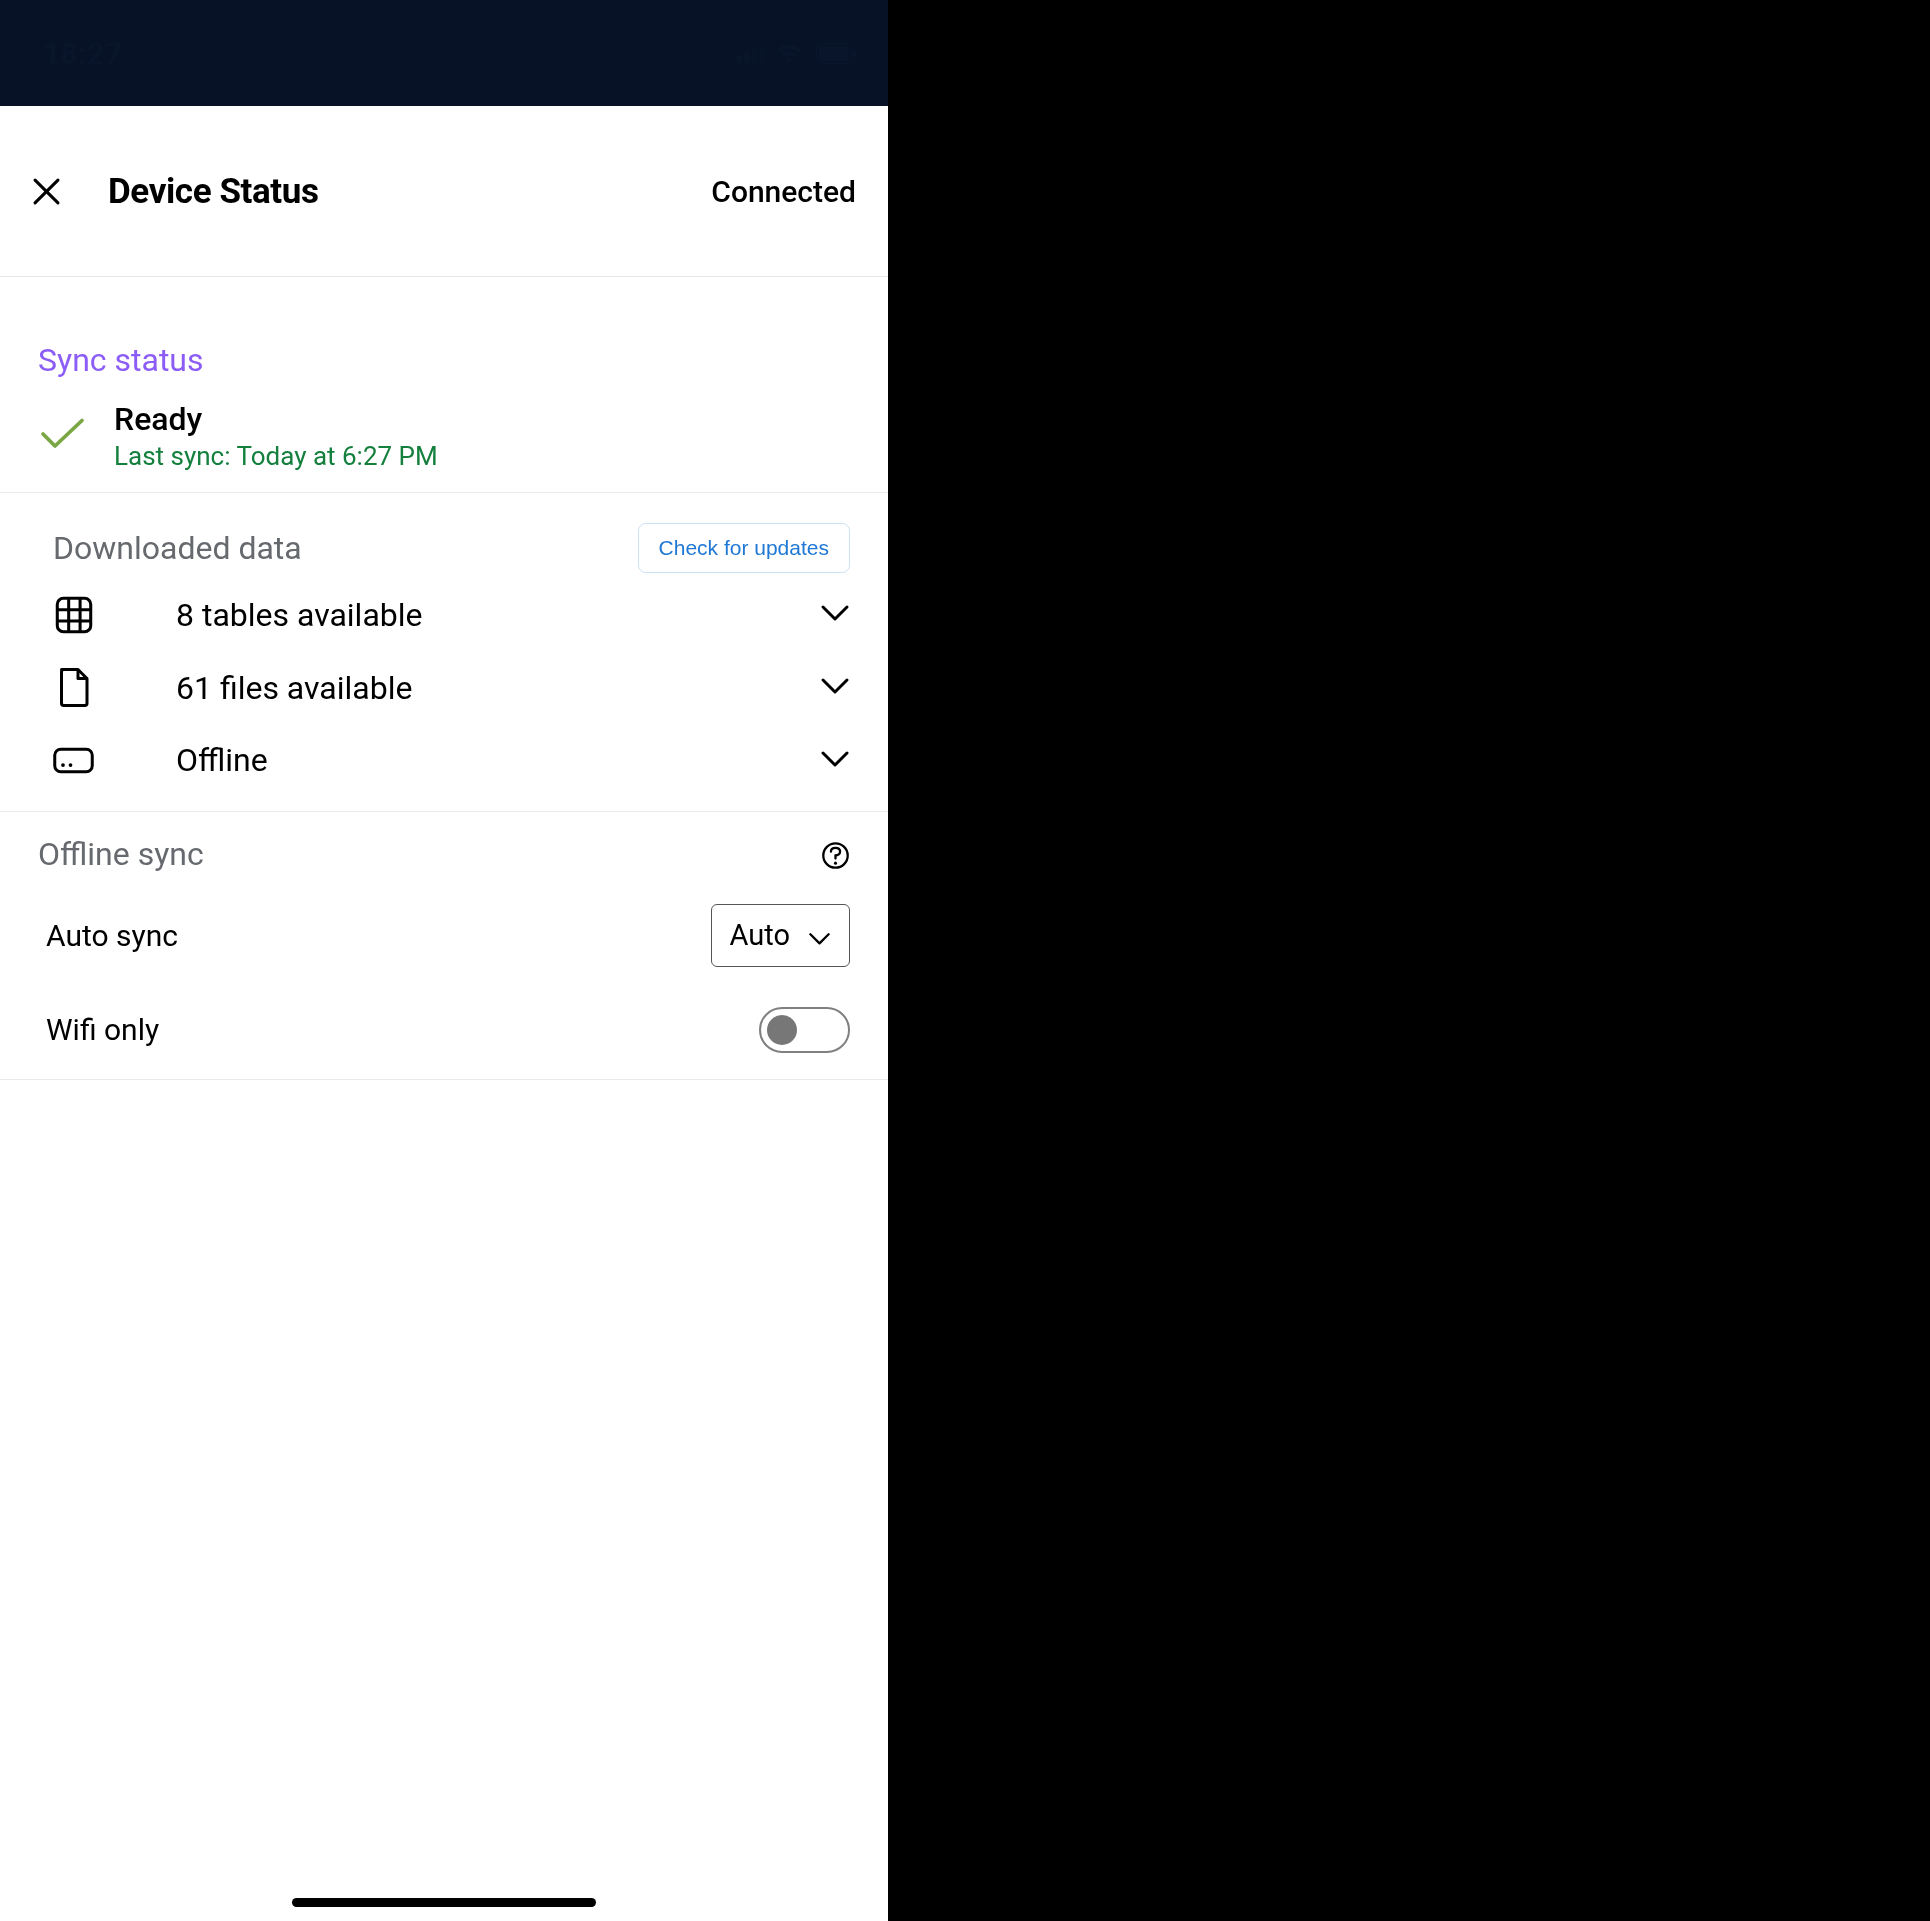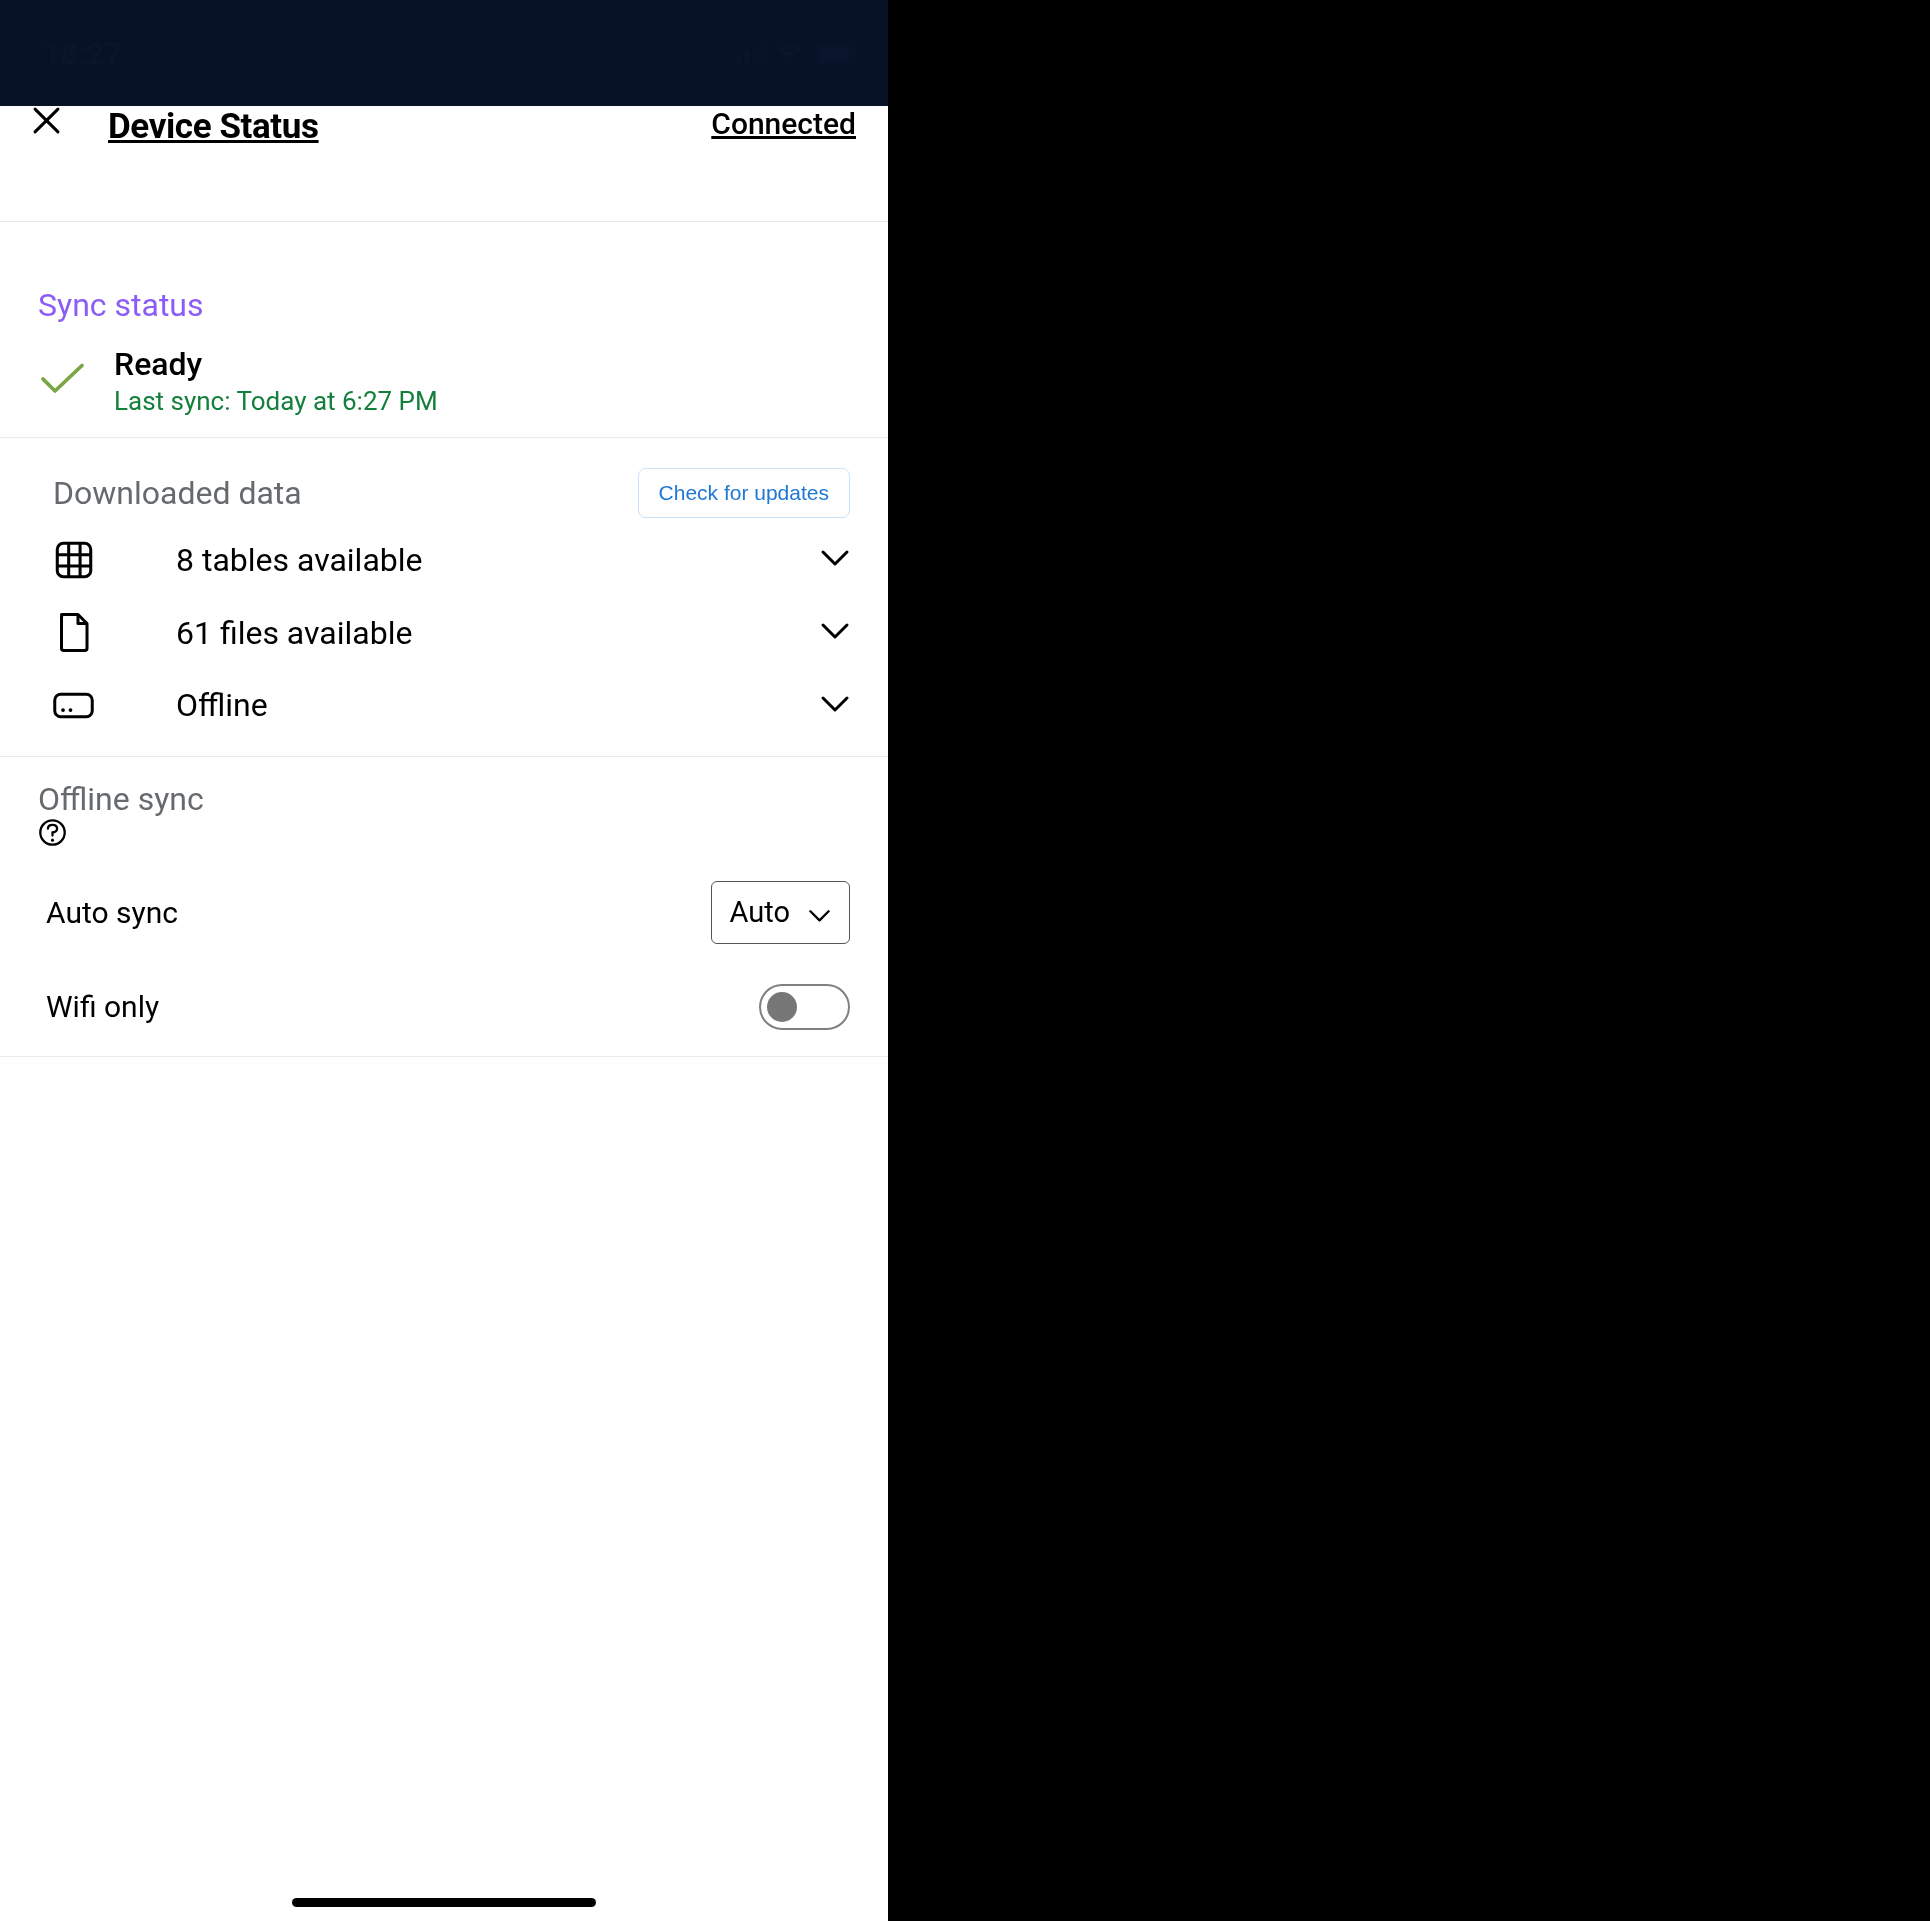--- a/index.html
+++ b/index.html
@@ -42,26 +42,26 @@
   }
   .status-bar .indicators {
     display: flex;
     align-items: center;
     gap: 10.6px;
     opacity: 0.45;
   }
   .status-bar svg { display: block; }
 
   .nav-bar {
-    height: 116px;
+    height: 171px;
     border-bottom: 1.5px solid #e6e6e8;
     display: flex;
+    align-items: center;
     padding: 0 32px 0 32px;
     gap: 47px;
-    text-decoration: underline;
   }
   .nav-bar .title {
     font-size: 35px;
     font-weight: 700;
     flex: 1;
     letter-spacing: -0.4px;
   }
   .nav-bar .conn {
     font-size: 30px;
     font-weight: 500;
@@ -141,23 +141,22 @@
   }
   .row .chev {
     margin-left: auto;
   }
 
   .offline-section {
     border-bottom: 1.5px solid #eceaec;
   }
   .offline-header {
     display: flex;
-    align-items: flex-start;
+    align-items: flex-end;
     padding: 23px 38px 16.7px 38px;
-    flex-direction: column;
   }
   .offline-header .label {
     font-size: 32px;
     color: #666a6f;
     flex: 1;
   }
   .setting-row {
     display: flex;
     align-items: center;
     padding: 13.7px 38px 26px 46px;

